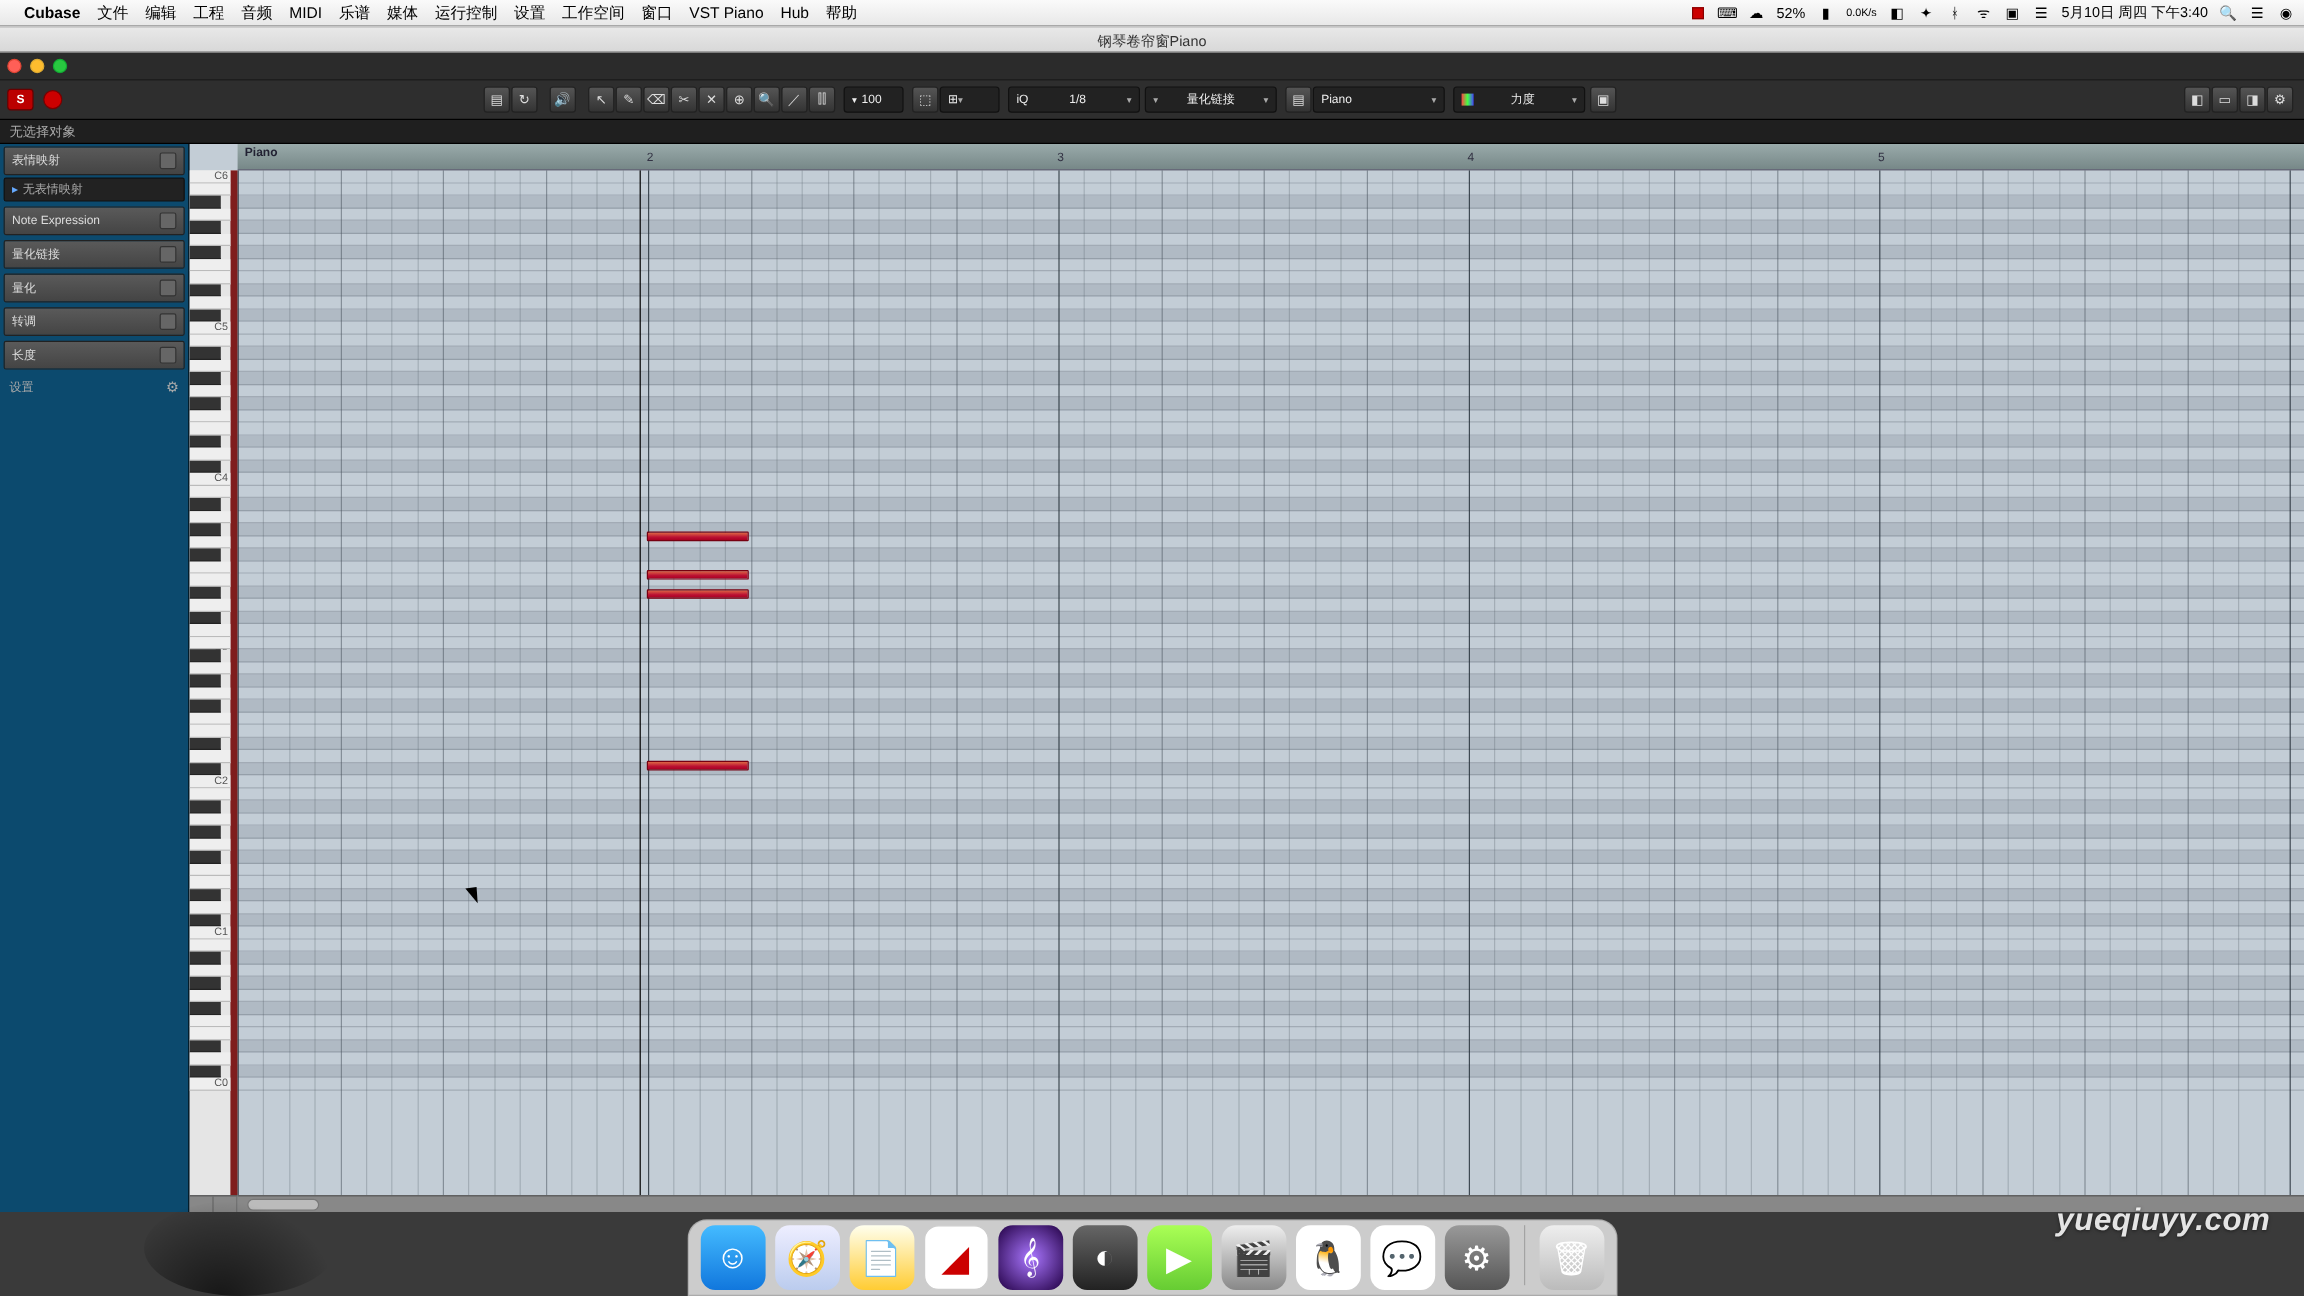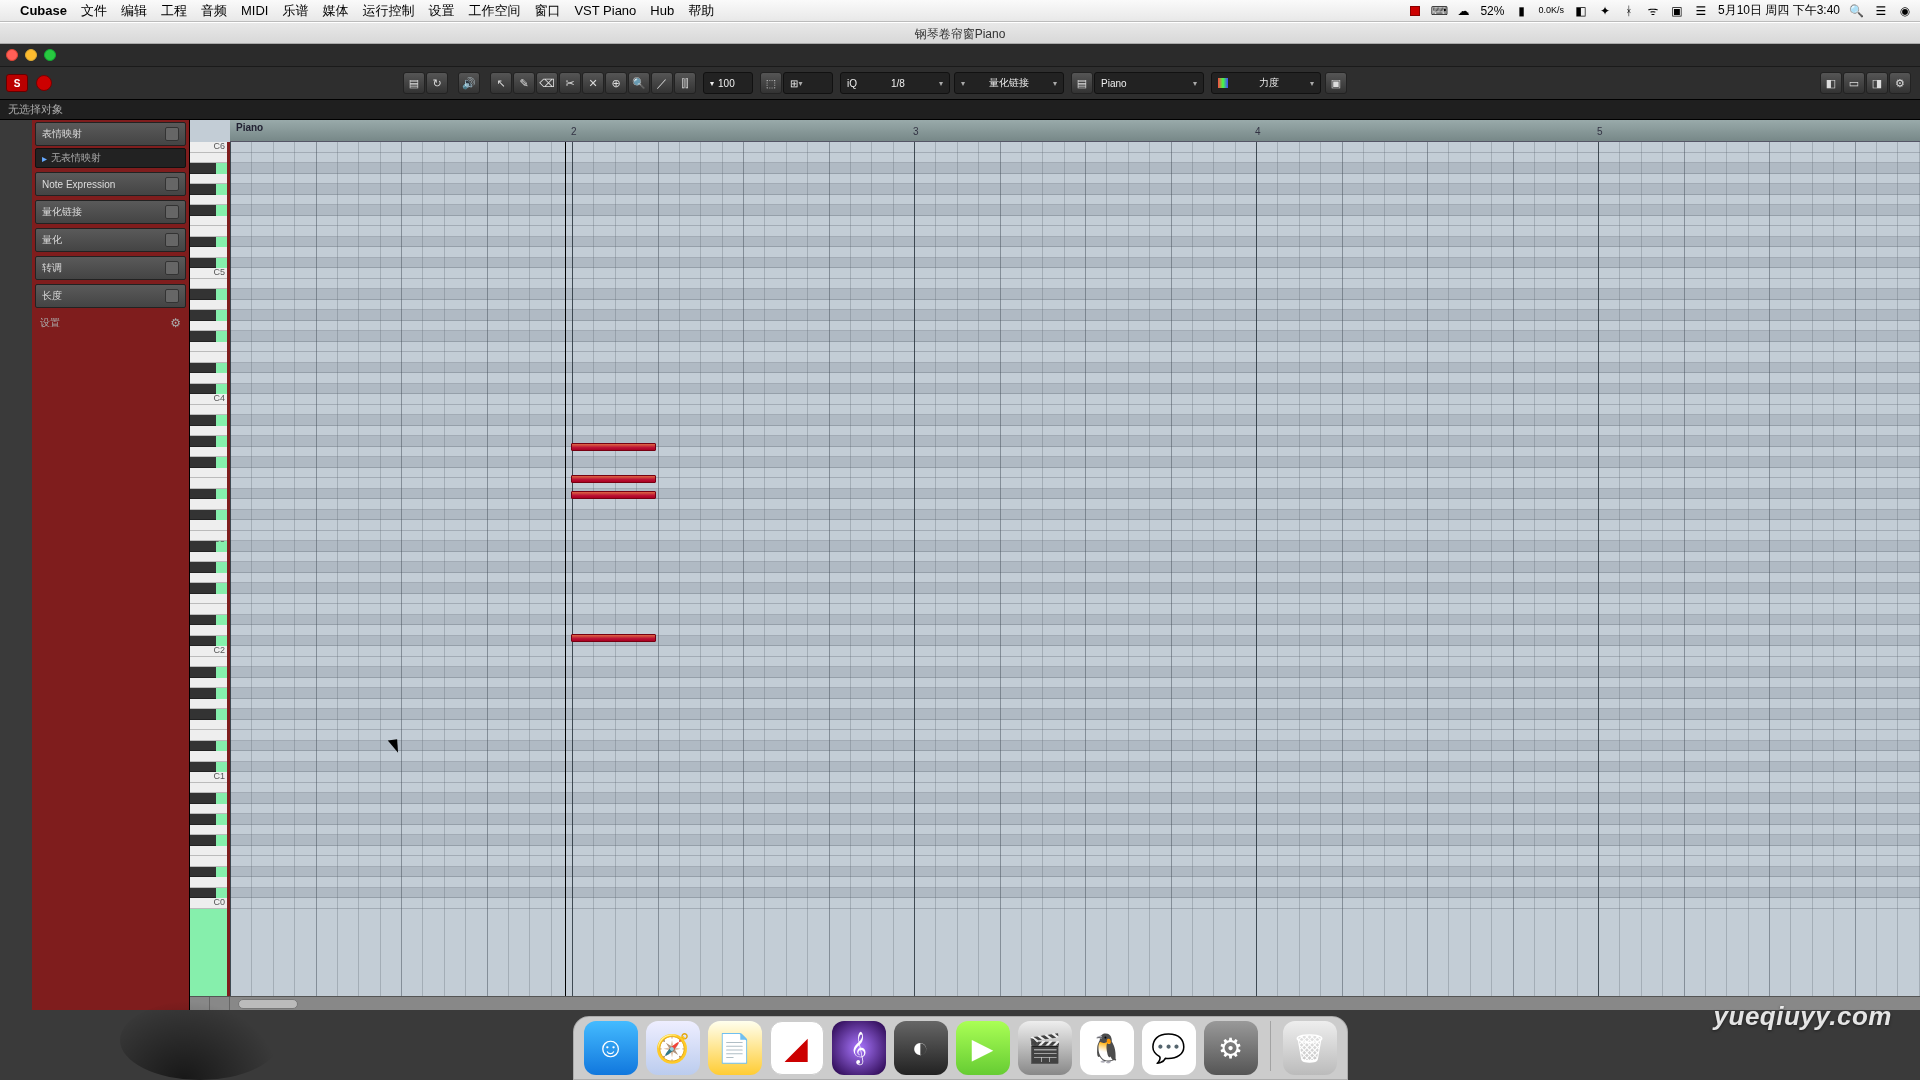--- a/index.html
+++ b/index.html
@@ -38,34 +38,34 @@
 .tfield .arrow { font-size:8px; color:#aaa; }
 .spacer-flex { flex:1; }
 
 
 .info-strip { height:20px; background:#1f1f1f; color:#aaa; font-size:11px; padding:0 8px; display:flex; align-items:center; border-bottom:1px solid #000; }
 
 
 .main { position:relative; display:flex; height: calc(1080px - 22px - 22px - 22px - 34px - 20px - 70px); }
 
 
-.inspector { width:158px; background:#7f1d1d; border-right:1px solid #000; display:flex; flex-direction:column;margin-left:32px; }
+.inspector { width:158px; background:#0c4a6e; border-right:1px solid #000; display:flex; flex-direction:column; }
 .insp-row { height:24px; background: linear-gradient(#5a5a5a,#444); border:1px solid #222; margin:2px 3px; border-radius:2px; display:flex; align-items:center; justify-content:space-between; padding:0 6px; font-size:10px; color:#ddd; }
 .insp-row .ricon { width:14px; height:14px; background:#666; border:1px solid #333; border-radius:2px; }
 .insp-sub { height:20px; background:#222; margin:0 3px 2px; border:1px solid #111; border-radius:2px; font-size:10px; color:#aaa; padding:0 6px; display:flex; align-items:center; }
 .insp-setting { font-size:10px; color:#aaa; padding:6px 8px; display:flex; justify-content:space-between; align-items:center; }
 .gear { font-size:12px; color:#aaa; }
 
 
 .roll-container { flex:1; position:relative; background:#c3cdd6; overflow:hidden; }
 .ruler { position:absolute; top:0; left:40px; right:0; height:22px; background: linear-gradient(#9aa,#788); border-bottom:1px solid #556; }
 .ruler-part { position:absolute; top:2px; left:6px; font-size:10px; color:#223; font-weight:bold; }
 .barline-label { position:absolute; top:6px; font-size:10px; color:#334; }
 
-.piano-keys { position:absolute; top:22px; left:0; width:40px; bottom:14px; background:#86efac; border-right:3px solid #7f1d1d; }
+.piano-keys { position:absolute; top:22px; left:0; width:40px; bottom:14px; background:#e5e5e5; border-right:6px solid #7f1d1d; }
 .pk-white { position:absolute; left:0; right:0; background:#eee; border-bottom:1px solid #bbb; }
 .pk-black { position:absolute; left:0; width:26px; background:#333; border-bottom:1px solid #222; }
 .pk-label { position:absolute; right:2px; font-size:9px; color:#555; }
 
 .grid { position:absolute; top:22px; left:40px; right:0; bottom:14px; }
 .hrow { position:absolute; left:0; right:0; border-bottom:1px solid rgba(100,110,120,0.35); }
 .hrow.blk { background: rgba(100,110,125,0.2); }
 .vline { position:absolute; top:0; bottom:0; width:1px; background: rgba(90,100,110,0.3); }
 .vline.beat { background: rgba(70,80,90,0.5); }
 .vline.bar { background: rgba(40,50,60,0.85); width:1px; }

